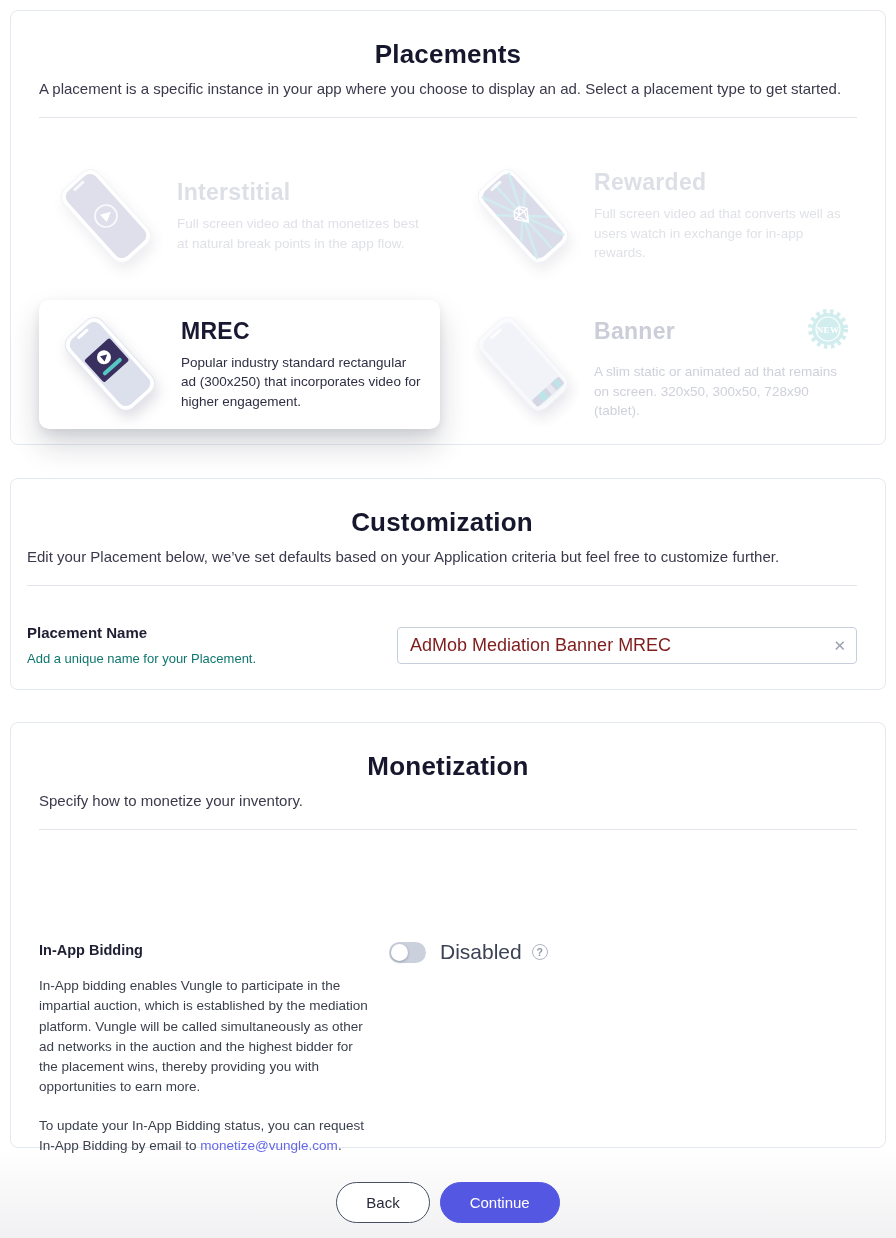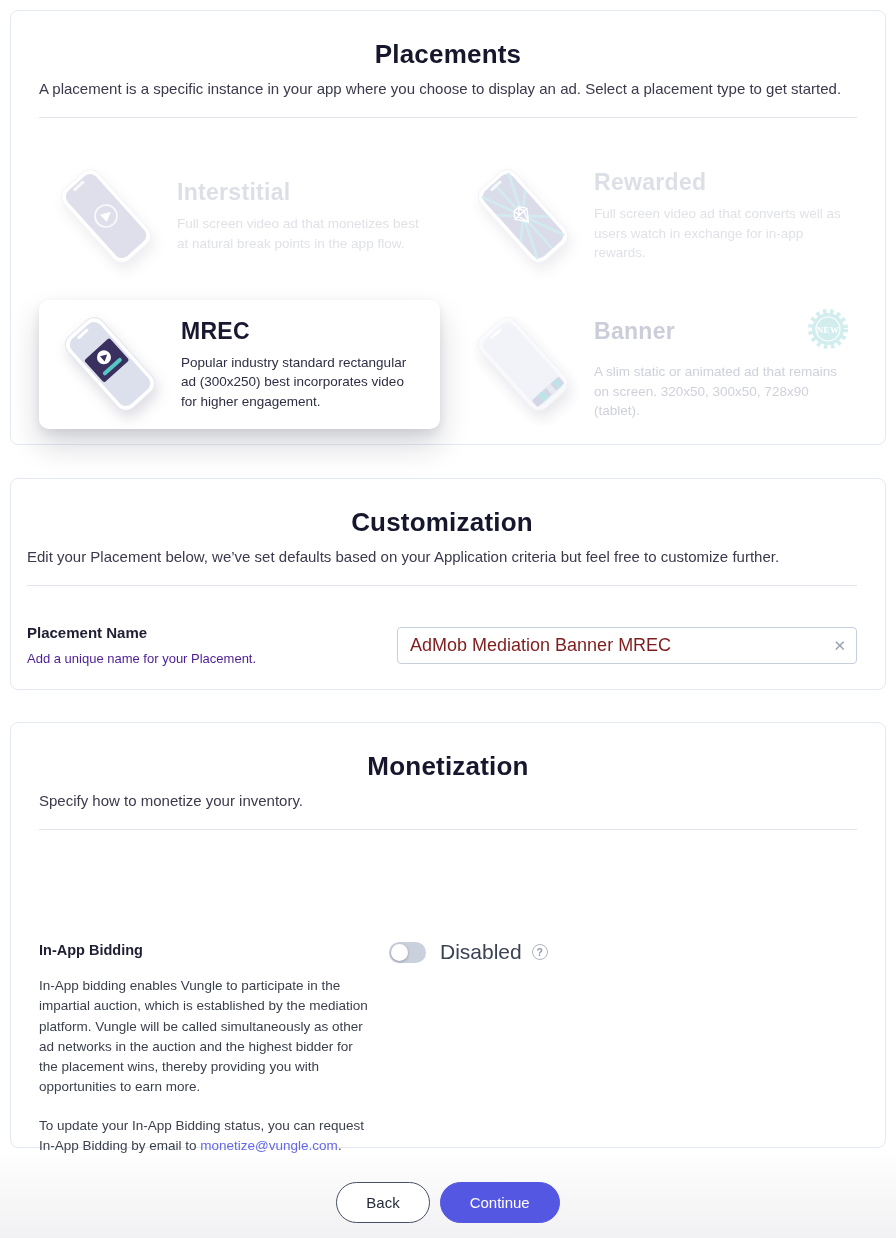--- a/index.html
+++ b/index.html
@@ -89,21 +89,21 @@
 
   
   #customization-card { margin-top: 33px; height: 212px; padding-left: 16px; }
   .field-row {
     margin-top: 38px;
     display: flex;
     align-items: center;
   }
   .field-label-block { flex: 1; }
   .field-label { font-size: 15px; font-weight: 700; color: #1f1f33; }
-  .field-help { margin-top: 10px; font-size: 13px; color: #4c1d95; }
+  .field-help { margin-top: 10px; font-size: 13px; color: #0f766e; }
   .input-wrap {
     position: relative;
     width: 460px;
     flex: none;
   }
   .input-wrap input {
     width: 100%;
     height: 37px;
     border: 1px solid #c7cedc;
     border-radius: 4px;
@@ -273,21 +273,21 @@
             <rect x="52" y="12" width="14" height="3" rx="1.5" fill="#ffffff"></rect>
             <rect x="42" y="34" width="34" height="30" rx="2" fill="#39305f"></rect>
             <circle cx="59" cy="45" r="7" fill="#ffffff"></circle>
             <path d="M56.8 41.5 l6.5 3.5 -6.5 3.5 z" fill="#39305f"></path>
             <rect x="47" y="55.5" width="24" height="4" rx="2" fill="#55c8c3"></rect>
           </g>
         </svg>
       </div>
       <div class="type-text">
         <div class="type-title">MREC</div>
-        <div class="type-desc">Popular industry standard rectangular ad (300x250) best incorporates video for higher engagement.</div>
+        <div class="type-desc">Popular industry standard rectangular ad (300x250) that incorporates video for higher engagement.</div>
       </div>
     </div>
 
     <div class="type-card faded-light">
       <div class="icon-box">
         <svg class="phone-svg" width="118" height="108" viewBox="0 0 118 108">
           <g transform="rotate(-42 59 54)" opacity="0.85">
             <rect x="36" y="6" width="46" height="96" rx="11" fill="#fbfcfe" stroke="#eef1f7"></rect>
             <rect x="40" y="10" width="38" height="88" rx="8" fill="#f1f3f9"></rect>
             <rect x="52" y="12" width="14" height="3" rx="1.5" fill="#ffffff"></rect>

